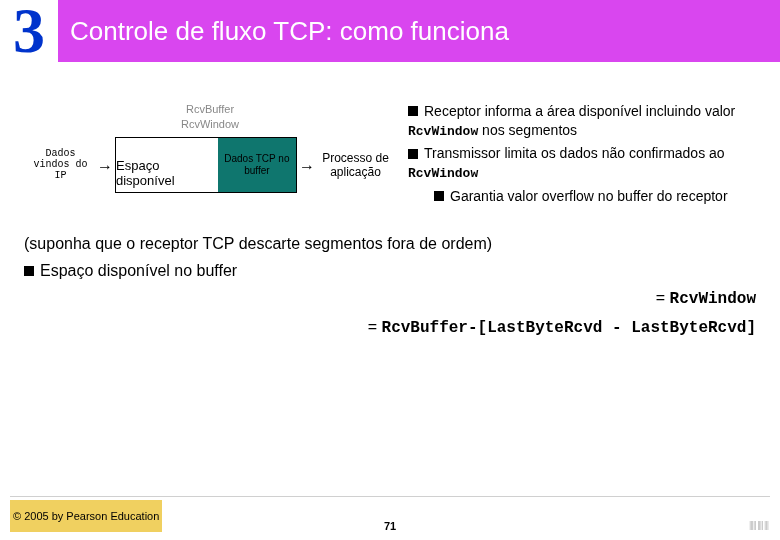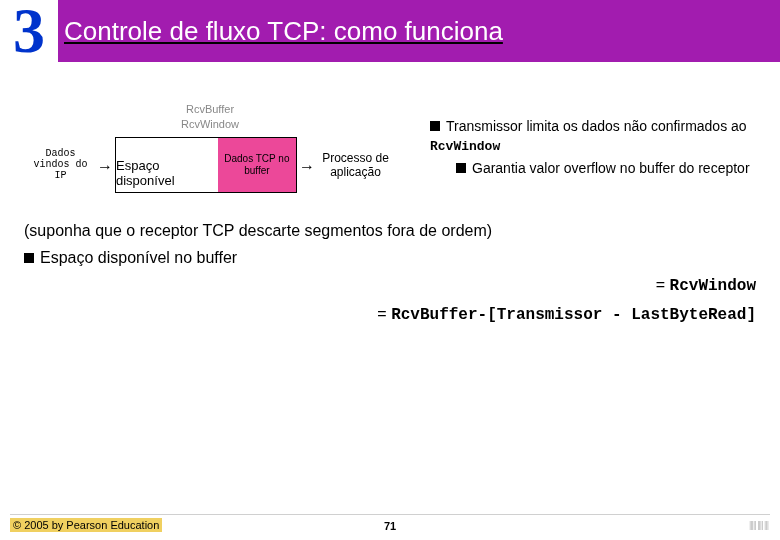--- a/index.html
+++ b/index.html
@@ -1,49 +1,49 @@
 <!DOCTYPE html>
 <html><head>
 <meta charset="utf-8">
 <style>
   * { box-sizing: border-box; margin: 0; padding: 0; }
   body { width: 780px; height: 540px; font-family: Verdana, Arial, sans-serif; font-size: 13px; color: #000; background: #fff; position: relative; }
   
   .header-bar { display: flex; align-items: stretch; height: 62px; }
   .big-num { width: 58px; background: #fff; display: flex; align-items: center; justify-content: center; }
   .big-num span { font-size: 64px; font-weight: bold; color: #0033cc; font-family: "Times New Roman", serif; line-height: 1; }
-  .title-box { flex: 1; background: #a21caf; display: flex; align-items: center; padding-left: 6px; text-decoration: underline; }
+  .title-box { flex: 1; background: #d946ef; display: flex; align-items: center; padding-left: 12px; }
   .title-box span { color: #fff; font-size: 26px; font-family: Arial, sans-serif; }
   
-  .content { display: flex; padding: 40px 20px 10px 30px; gap: 40px; align-items: center; }
+  .content { display: flex; padding: 40px 20px 10px 30px; gap: 18px; align-items: flex-start; }
   
   .diagram { width: 360px; position: relative; }
   .dia-labels-top { text-align: center; font-size: 11px; color: #888; line-height: 1.4; margin-bottom: 4px; }
   .buffer-row { display: flex; align-items: center; }
   .buf-left-label { width: 65px; font-size: 10px; text-align: center; padding-right: 4px; font-family: Liberation Mono, monospace; }
   .buf-box { border: 1px solid #000; height: 56px; display: flex; flex: 1; }
   .buf-empty { flex: 1.3; display: flex; align-items: flex-end; justify-content: center; font-size: 13px; padding-bottom: 4px; }
-  .buf-data { flex: 1; background: #ec4899; display: flex; align-items: center; justify-content: center; font-size: 10px; text-align: center; line-height: 1.2; }
+  .buf-data { flex: 1; background: #0f766e; display: flex; align-items: center; justify-content: center; font-size: 10px; text-align: center; line-height: 1.2; }
   .buf-right-label { width: 73px; font-size: 12px; text-align: center; padding-left: 4px; }
   .arrow-l, .arrow-r { font-size: 16px; padding: 0 2px; }
   
   .bullets { flex: 1; font-size: 14px; line-height: 1.35; }
   .bullets ul { list-style: none; }
   .bullets li.top { margin-bottom: 4px; }
   .bullets li.sub { padding-left: 26px; margin-top: 4px; }
   .blt { display: inline-block; width: 10px; height: 10px; background: #000; margin-right: 6px; vertical-align: middle; position: relative; top: -1px; }
   .code { font-family: "Courier New", monospace; font-weight: bold; font-size: 13px; }
   
   .lower { padding: 14px 24px 0 24px; font-size: 16px; line-height: 1.7; }
   .lower .eq { font-family: Verdana, sans-serif; text-align: right; }
   .mono { font-family: "Courier New", monospace; font-weight: bold; }
   
   .footer { position: absolute; bottom: 8px; left: 0; right: 0; padding: 0 10px; font-size: 11px; }
   .footer-line { border-top: 1px solid #d0d0d0; margin-bottom: 3px; }
-  .foot-left { display: inline-block; background: #f0d060; padding: 1px 3px; font-size: 11px; }
+  .foot-left { display: inline-block; background: #f0d060; padding: 10px 3px; font-size: 11px; }
   .foot-page { position: absolute; left: 50%; transform: translateX(-50%); bottom: 0; font-size: 11px; font-weight: bold; }
   .foot-right { position: absolute; right: 12px; bottom: 2px; font-size: 9px; color: #bbb; letter-spacing: -1px; }
 </style>
 </head>
 <body>
 
 <div class="header-bar">
   <div class="big-num">
     <span>3</span>
   </div>
@@ -66,39 +66,42 @@
         <div class="buf-data">Dados TCP no buffer</div>
       </div>
       <span class="arrow-r">→</span>
       <div class="buf-right-label">Processo de aplicação</div>
     </div>
   </div>
 
   <div class="bullets">
     <ul>
       <li class="top">
+        <span class="blt"></span><span>Receptor informa a área disponível incluindo valor </span><span class="code">RcvWindow</span><span> nos segmentos</span>
+      </li>
+      <li class="top">
         <span class="blt"></span><span>Transmissor limita os dados não confirmados ao </span><span class="code">RcvWindow</span>
       </li>
       <li class="sub">
         <span class="blt"></span><span>Garantia valor overflow no buffer do receptor</span>
       </li>
     </ul>
   </div>
 </div>
 
 <div class="lower">
   <div>(suponha que o receptor TCP descarte segmentos fora de ordem)</div>
   <div>
     <span class="blt"></span><span>Espaço disponível no buffer</span>
   </div>
   <div class="eq">
     <span>= </span><span class="mono">RcvWindow</span>
   </div>
   <div class="eq">
-    <span>= </span><span class="mono">RcvBuffer-[Transmissor - LastByteRead]</span>
+    <span>= </span><span class="mono">RcvBuffer-[LastByteRcvd - LastByteRcvd]</span>
   </div>
 </div>
 
 <div class="footer">
   <div class="footer-line"></div>
   <span class="foot-left">© 2005 by Pearson Education</span>
   <span class="foot-page">71</span>
   <span class="foot-right">||||| |||| |||</span>
 </div>
 

